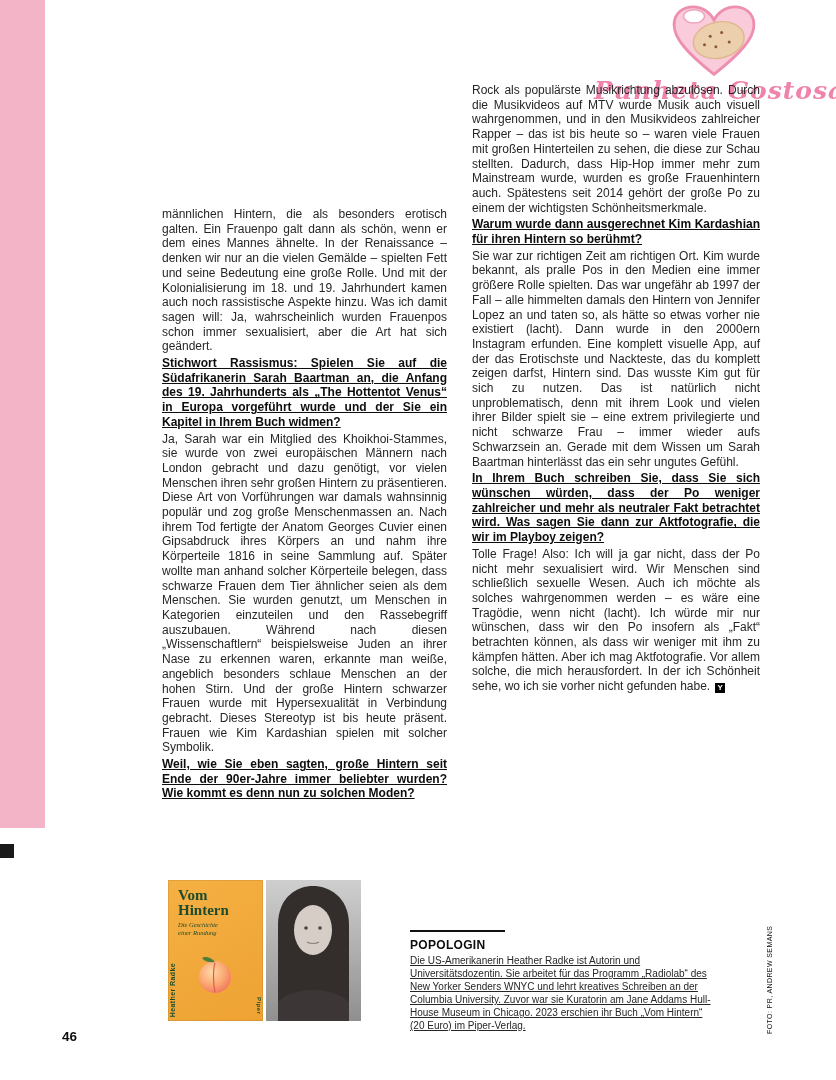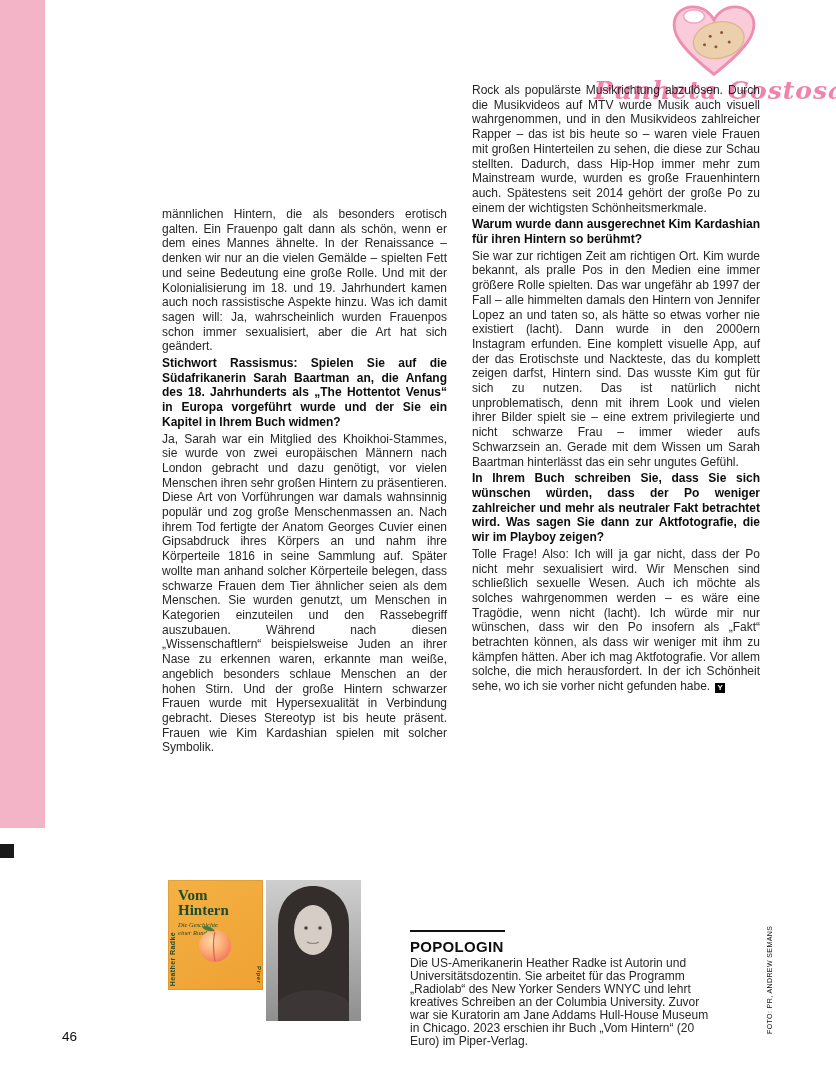--- a/index.html
+++ b/index.html
@@ -15,50 +15,50 @@
   .watermark svg{display:block;margin:0 auto -4px auto;}
   .wm-text{font-family:"DejaVu Serif",serif;font-style:italic;font-weight:bold;font-size:25px;
            color:#f083ac;letter-spacing:1px;white-space:nowrap;
            text-shadow:1px 1px 0 #fff,-1px -1px 0 #fff,1px -1px 0 #fff,-1px 1px 0 #fff;}
 
   
   .col{position:absolute;font-size:12px;line-height:14.7px;text-align:justify;hyphens:auto;color:#262626;}
   .col-left{left:160px;top:205px;width:289px;}
   .col-right{left:470px;top:81px;width:292px;}
   .col p{margin:2px;}
-  .col p.question{font-weight:700;color:#0d0d0d;}
+  .col p.question{font-weight:700;color:#0d0d0d;text-decoration:underline;}
   .end-mark{display:inline-block;width:10px;height:10px;background:#000;color:#fff;
             font-size:8px;line-height:10px;text-align:center;margin-left:5px;font-weight:bold;}
 
   
-  .book-cover{position:absolute;left:168px;top:880px;width:95px;height:110px;
+  .book-cover{position:absolute;left:168px;top:880px;width:95px;height:141px;
               background:linear-gradient(150deg,#f5b043 0%,#eea233 100%);box-shadow:inset 0 0 0 1px rgba(0,0,0,.08);}
   .bc-title{font-family:"Liberation Serif",serif;font-weight:bold;color:#1e4b2d;
             font-size:15px;line-height:15px;padding:8px 6px 0 10px;width:55px;}
   .bc-subtitle{font-family:"Liberation Serif",serif;font-style:italic;color:#1e4b2d;
                font-size:6.5px;line-height:7.5px;padding:3px 6px 0 10px;width:46px;}
   .bc-peach{position:absolute;left:26px;bottom:26px;}
   .bc-author{position:absolute;left:1px;bottom:4px;writing-mode:vertical-rl;transform:rotate(180deg);
              font-size:7px;font-weight:bold;color:#1e4b2d;letter-spacing:.4px;}
   .bc-publisher{position:absolute;right:1px;bottom:6px;writing-mode:vertical-rl;
                 font-size:6px;color:#1e4b2d;letter-spacing:.5px;font-weight:bold;}
 
   
   .author-photo{position:absolute;left:266px;top:880px;width:95px;height:141px;overflow:hidden;}
 
   
   .bio{position:absolute;left:410px;top:930px;width:303px;}
   .bio-rule{width:95px;height:2px;background:#111;margin-bottom:6px;}
-  .bio-heading{font-weight:bold;font-size:15px;letter-spacing:.3px;color:#0d0d0d;margin-bottom:2px;}
-  .bio-text{font-size:12px;line-height:13px;color:#262626;}
+  .bio-heading{font-weight:bold;font-size:12px;letter-spacing:.3px;color:#0d0d0d;margin-bottom:2px;}
+  .bio-text{font-size:10px;line-height:13px;color:#262626;text-decoration:underline;}
 
   
   .photo-credit{position:absolute;left:766px;top:1034px;transform:rotate(-90deg);transform-origin:0 0;
                 font-size:7px;letter-spacing:.4px;color:#111;white-space:nowrap;text-transform:uppercase;}
-  .page-number{position:absolute;left:62px;top:1029px;font-weight:normal;font-size:13.5px;color:#0d0d0d;}
+  .page-number{position:absolute;left:62px;top:1029px;font-weight:bold;font-size:13.5px;color:#0d0d0d;}
 </style>
 </head>
 <body>
 
 <div class="page">
 
   <div class="pink-bar"></div>
   <div class="black-square"></div>
 
   <div class="watermark">
@@ -70,22 +70,23 @@
       <circle cx="66" cy="40" r="1.6" fill="#8a5a33"></circle>
       <circle cx="52" cy="45" r="1.6" fill="#8a5a33"></circle>
       <circle cx="40" cy="43" r="1.6" fill="#8a5a33"></circle>
       <ellipse cx="29" cy="13" rx="11" ry="7" fill="#ffffff" stroke="#f0a4c0" stroke-width="1.5"></ellipse>
     </svg>
     <div class="wm-text">Punheta Gostosa</div>
   </div>
 
   <div class="col col-left" id="col-left">
       <p class="answer">männlichen Hintern, die als besonders erotisch galten. Ein Frauenpo galt dann als schön, wenn er dem eines Mannes ähnelte. In der Renaissance – denken wir nur an die vielen Gemälde – spielten Fett und seine Bedeutung eine große Rolle. Und mit der Kolonialisierung im 18. und 19. Jahrhundert kamen auch noch rassistische Aspekte hinzu. Was ich damit sagen will: Ja, wahrscheinlich wurden Frauenpos schon immer sexualisiert, aber die Art hat sich geändert.</p>
-      <p class="question">Stichwort Rassismus: Spielen Sie auf die Südafrikanerin Sarah Baartman an, die Anfang des 18. Jahrhunderts als „The Hottentot Venus“ in Europa vorgeführt wurde und der Sie ein Kapitel in Ihrem Buch widmen?</p>
+      <p class="question">Stichwort Rassismus: Spielen Sie auf die Südafrikanerin Sarah Baartman an, die Anfang des 19. Jahrhunderts als „The Hottentot Venus“ in Europa vorgeführt wurde und der Sie ein Kapitel in Ihrem Buch widmen?</p>
       <p class="answer">Ja, Sarah war ein Mitglied des Khoikhoi-Stammes, sie wurde von zwei europäischen Männern nach London gebracht und dazu genötigt, vor vielen Menschen ihren sehr großen Hintern zu präsentieren. Diese Art von Vorführungen war damals wahnsinnig populär und zog große Menschenmassen an. Nach ihrem Tod fertigte der Anatom Georges Cuvier einen Gipsabdruck ihres Körpers an und nahm ihre Körperteile 1816 in seine Sammlung auf. Später wollte man anhand solcher Körperteile belegen, dass schwarze Frauen dem Tier ähnlicher seien als dem Menschen. Sie wurden genutzt, um Menschen in Kategorien einzuteilen und den Rassebegriff auszubauen. Während nach diesen „Wissenschaftlern“ beispielsweise Juden an ihrer Nase zu erkennen waren, erkannte man weiße, angeblich besonders schlaue Menschen an der hohen Stirn. Und der große Hintern schwarzer Frauen wurde mit Hypersexualität in Verbindung gebracht. Dieses Stereotyp ist bis heute präsent. Frauen wie Kim Kardashian spielen mit solcher Symbolik.</p>
+      <p class="question">Weil, wie Sie eben sagten, große Hintern seit Ende der 90er-Jahre immer beliebter wurden? Wie kommt es denn nun zu solchen Moden?</p>
     </div>
   <div class="col col-right" id="col-right">
       <p class="answer">Rock als populärste Musikrichtung abzulösen. Durch die Musikvideos auf MTV wurde Musik auch visuell wahrgenommen, und in den Musikvideos zahlreicher Rapper – das ist bis heute so – waren viele Frauen mit großen Hinterteilen zu sehen, die diese zur Schau stellten. Dadurch, dass Hip-Hop immer mehr zum Mainstream wurde, wurden es große Frauenhintern auch. Spätestens seit 2014 gehört der große Po zu einem der wichtigsten Schönheitsmerkmale.</p>
       <p class="question">Warum wurde dann ausgerechnet Kim Kardashian für ihren Hintern so berühmt?</p>
       <p class="answer">Sie war zur richtigen Zeit am richtigen Ort. Kim wurde bekannt, als pralle Pos in den Medien eine immer größere Rolle spielten. Das war ungefähr ab 1997 der Fall – alle himmelten damals den Hintern von Jennifer Lopez an und taten so, als hätte so etwas vorher nie existiert (lacht). Dann wurde in den 2000ern Instagram erfunden. Eine komplett visuelle App, auf der das Erotischste und Nackteste, das du komplett zeigen darfst, Hintern sind. Das wusste Kim gut für sich zu nutzen. Das ist natürlich nicht unproblematisch, denn mit ihrem Look und vielen ihrer Bilder spielt sie – eine extrem privilegierte und nicht schwarze Frau – immer wieder aufs Schwarzsein an. Gerade mit dem Wissen um Sarah Baartman hinterlässt das ein sehr ungutes Gefühl.</p>
       <p class="question">In Ihrem Buch schreiben Sie, dass Sie sich wünschen würden, dass der Po weniger zahlreicher und mehr als neutraler Fakt betrachtet wird. Was sagen Sie dann zur Aktfotografie, die wir im Playboy zeigen?</p>
       <p class="answer">Tolle Frage! Also: Ich will ja gar nicht, dass der Po nicht mehr sexualisiert wird. Wir Menschen sind schließlich sexuelle Wesen. Auch ich möchte als solches wahrgenommen werden – es wäre eine Tragödie, wenn nicht (lacht). Ich würde mir nur wünschen, dass wir den Po insofern als „Fakt“ betrachten können, als dass wir weniger mit ihm zu kämpfen hätten. Aber ich mag Aktfotografie. Vor allem solche, die mich herausfordert. In der ich Schönheit sehe, wo ich sie vorher nicht gefunden habe.<span class="end-mark">Y</span></p>
     </div>
 
   <div class="book-cover">

